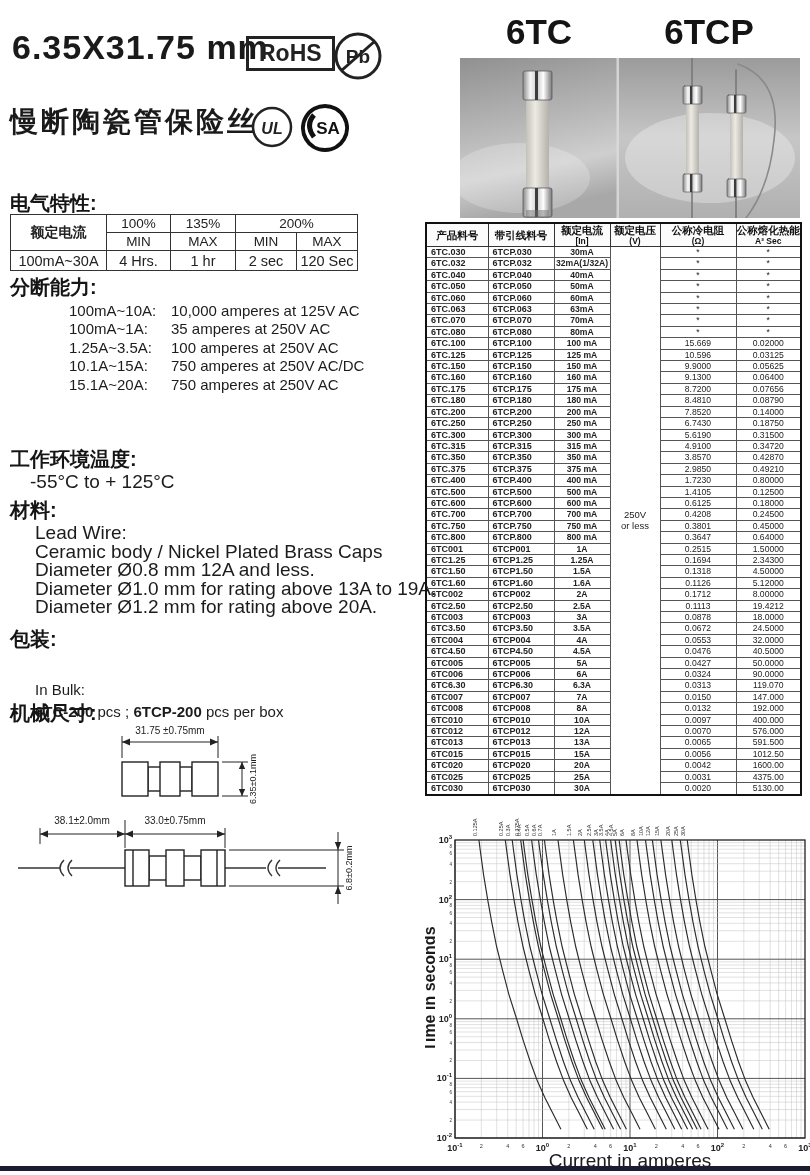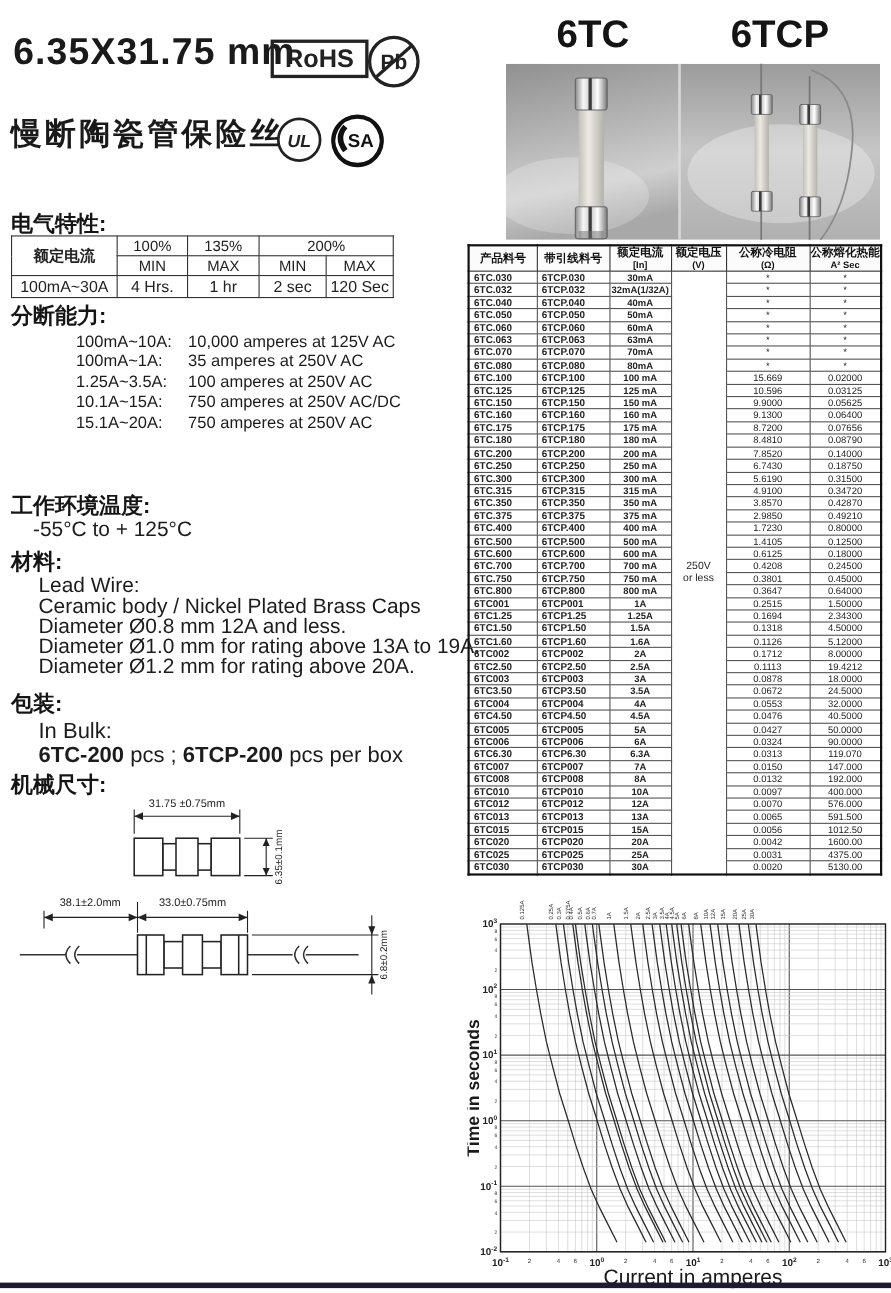--- a/index.html
+++ b/index.html
@@ -13,21 +13,21 @@
   .badge-rohs{border:3px solid #222;font-size:23px;font-weight:bold;padding:1px 10px;color:#222;}
   .product-title{font-size:28px;font-weight:bold;letter-spacing:3px;color:#1a1a1a;}
   .sec-head{font-size:20px;font-weight:bold;color:#151515;}
   .etable{border-collapse:collapse;table-layout:fixed;}
   .etable td{border:1.5px solid #333;text-align:center;font-size:13.5px;padding:0;height:17px;color:#222;}
   .etable td.c0{width:95px;font-weight:bold;font-size:14px;}
   .etable tr.drow td{font-size:14.5px;height:19px;}
   .brow{display:flex;font-size:15px;line-height:18.4px;color:#1c1c1c;}
   .brange{width:102px;flex:none;}
   .mline{font-size:19px;line-height:18.6px;color:#1c1c1c;}
-  .pkg-line{font-size:20px;color:#1c1c1c;}
+  .pkg-line{font-size:15px;color:#1c1c1c;margin-top:27px;}
   .b{font-weight:bold;}
   
   .series-title{font-size:35px;font-weight:bold;text-align:center;color:#141414;}
   .ptable{border-collapse:collapse;table-layout:fixed;width:375px;border:2.5px solid #111;}
   .ptable th{border:1px solid #333;padding:0;background:#fbfbfb;}
   .ptable th .l1{font-size:10.5px;font-weight:bold;line-height:12px;}
   .ptable th .l2{font-size:8.5px;font-weight:bold;line-height:10px;}
   .ptable td{border:1px solid #555;padding:0;height:10.4px;line-height:10.4px;font-size:8.6px;text-align:center;color:#222;white-space:nowrap;overflow:hidden;}
   .ptable td.part{font-weight:bold;text-align:left;padding-left:4px;font-size:9px;}
   .ptable td.cur{font-weight:bold;}

